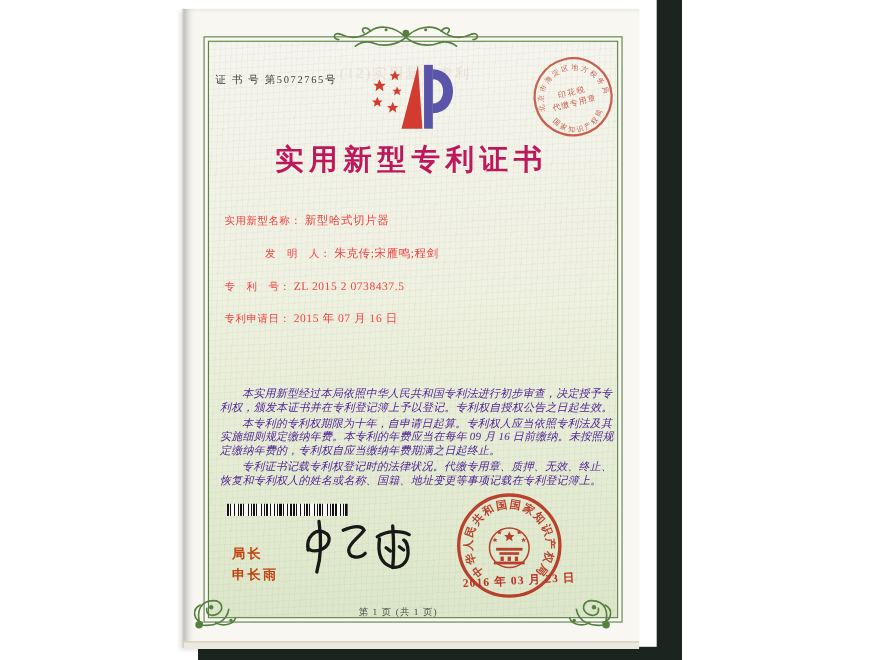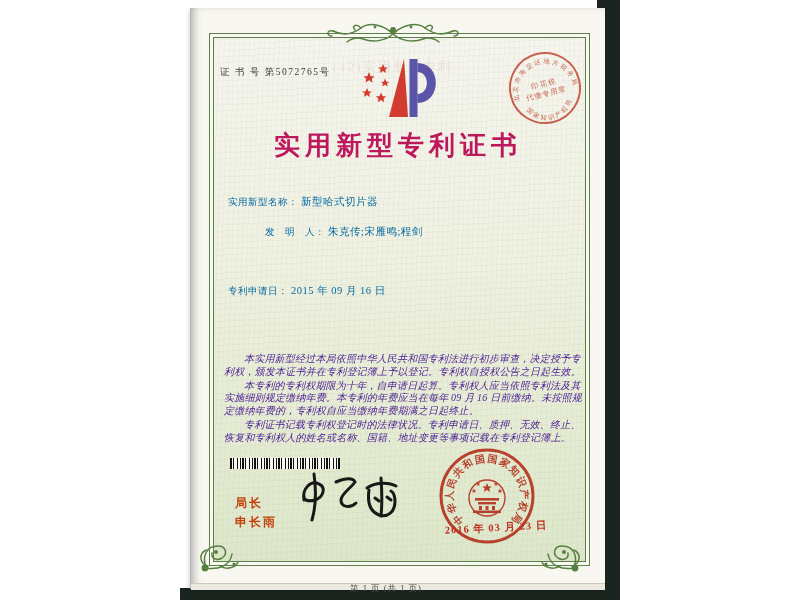--- a/index.html
+++ b/index.html
@@ -1,21 +1,21 @@
 <!DOCTYPE html>
 <html><head>
 <meta charset="utf-8">
 <style>
   html,body{margin:0;padding:0;background:#ffffff;}
   #canvas{position:relative;width:800px;height:600px;background:#ffffff;overflow:hidden;
           font-family:"Liberation Serif","DejaVu Serif",serif;}
   .backdrop{position:absolute;background:#1b241e;}
   #backdrop-right{left:597px;top:0;width:23px;height:600px;}
   #backdrop-bottom{left:180px;top:588px;width:440px;height:12px;}
-  #paper{position:absolute;left:190px;top:8px;width:414px;height:581px;
+  #paper{position:absolute;left:166px;top:8px;width:414px;height:581px;
          background:#f8f7f2;border-left:1px solid #b9b5ac;
          box-shadow:inset 6px 0 8px -4px rgba(70,70,65,.45), -2px 2px 4px rgba(0,0,0,.12);}
   #page-under-edge{position:absolute;left:0;top:575px;width:414px;height:6px;
          background:#eceade;border-top:1px solid #cfcabb;}
   
   #frame{position:absolute;left:18px;top:25px;width:379px;height:531px;
          border:1.6px solid #5c8048;z-index:1;}
   #frame-inner{position:absolute;inset:3px;border:1px solid #5c8048;
          background:
            repeating-linear-gradient(92deg, rgba(110,150,80,.05) 0 1px, rgba(0,0,0,0) 1px 5px),
@@ -24,21 +24,21 @@
   .content{position:absolute;z-index:2;}
   #cert-number{left:29px;top:58px;font-size:9.5px;letter-spacing:1.5px;color:#3a3a38;}
   #ghost-text{left:142px;top:50px;font-size:13px;color:rgba(190,130,130,.17);letter-spacing:2px;}
   #logo{left:167px;top:50px;width:92px;height:60px;}
   #title{left:0;top:120px;width:414px;text-align:center;font-size:26px;font-weight:bold;
          letter-spacing:5px;color:#be185d;}
   
   #tax-stamp{left:314px;top:40px;width:80px;height:80px;transform:rotate(-14deg);
              opacity:.85;mix-blend-mode:multiply;}
   
-  .row{left:37px;width:360px;height:14px;white-space:nowrap;color:#0369a1;}
+  .row{left:37px;width:360px;height:14px;white-space:nowrap;color:#ef4444;}
   .row .lbl{font-size:9.5px;letter-spacing:.5px;}
   .row .val{font-size:10.5px;letter-spacing:.5px;margin-left:3px;}
   #row-0{top:183px;} #row-1{top:213px;margin-left:37px;} #row-2{top:243px;}
   #row-3{top:272px;} #row-4{top:303px;} #row-5{top:333px;}
   
   #paragraphs{left:33px;top:345px;width:362px;color:#4c1d95;}
   #paragraphs p{margin:0 0 1px 0;font-size:10px;line-height:12.8px;
                 font-style:italic;text-indent:2em;letter-spacing:.2px;}
   
   #barcode{left:39px;top:450px;width:110px;height:11px;
@@ -48,21 +48,21 @@
   #director{left:44px;top:486px;font-family:"Liberation Sans","DejaVu Sans",sans-serif;
             font-weight:bold;color:#c2410c;}
   #director div{font-size:12px;line-height:19px;letter-spacing:2px;}
   #signature{left:100px;top:462px;width:112px;height:58px;}
   
   #seal{left:246px;top:438px;width:100px;height:100px;opacity:.93;mix-blend-mode:multiply;}
   #seal-date{left:240px;top:513px;width:130px;text-align:center;font-size:10.5px;
              font-weight:bold;color:#bf3020;letter-spacing:1px;transform:rotate(-3deg);
              z-index:3;}
   #footer-page{left:60px;top:543px;width:270px;text-align:center;font-size:8.5px;
-               color:#4a4a44;letter-spacing:1px;margin-top:32px;}
+               color:#4a4a44;letter-spacing:1px;}
   
   #ornament-top{left:132px;top:13px;width:140px;height:26px;}
   .corner{width:50px;height:50px;}
   #corner-bl{left:5px;top:514px;}
   #corner-br{left:343px;top:514px;transform:scaleX(-1);}
   svg{display:block;overflow:visible;}
 </style>
 </head>
 <body>
 
@@ -150,28 +150,31 @@
       <text x="40" y="38" font-size="7.2" fill="#cc4b38" text-anchor="middle" letter-spacing="1.5">印花税</text>
       <text x="40" y="48" font-size="7.2" fill="#cc4b38" text-anchor="middle" letter-spacing="1">代缴专用章</text>
     </svg>
 
     <div id="row-0" class="content row">
       <span class="lbl">实用新型名称：</span><span class="val">新型哈式切片器</span>
     </div>
     <div id="row-1" class="content row">
       <span class="lbl">发　明　人：</span><span class="val">朱克传;宋雁鸣;程剑</span>
     </div>
+    <div id="row-2" class="content row">
+      <span class="lbl">专　利　号：</span><span class="val">ZL 2015 2 0738437.5</span>
+    </div>
     <div id="row-3" class="content row">
-      <span class="lbl">专利申请日：</span><span class="val">2015 年 09 月 16 日</span>
+      <span class="lbl">专利申请日：</span><span class="val">2015 年 07 月 16 日</span>
     </div>
 
     <div id="paragraphs" class="content">
       <p>本实用新型经过本局依照中华人民共和国专利法进行初步审查，决定授予专利权，颁发本证书并在专利登记簿上予以登记。专利权自授权公告之日起生效。</p>
       <p>本专利的专利权期限为十年，自申请日起算。专利权人应当依照专利法及其实施细则规定缴纳年费。本专利的年费应当在每年 09 月 16 日前缴纳。未按照规定缴纳年费的，专利权自应当缴纳年费期满之日起终止。</p>
-      <p>专利证书记载专利权登记时的法律状况。专利申请日、质押、无效、终止、恢复和专利权人的姓名或名称、国籍、地址变更等事项记载在专利登记簿上。</p>
+      <p>专利证书记载专利权登记时的法律状况。代缴专用章、质押、无效、终止、恢复和专利权人的姓名或名称、国籍、地址变更等事项记载在专利登记簿上。</p>
     </div>
 
     <div id="barcode" class="content"></div>
 
     <div id="director" class="content">
       <div>局长</div>
       <div>申长雨</div>
     </div>
 
     <svg id="signature" class="content" viewBox="0 0 112 58">

